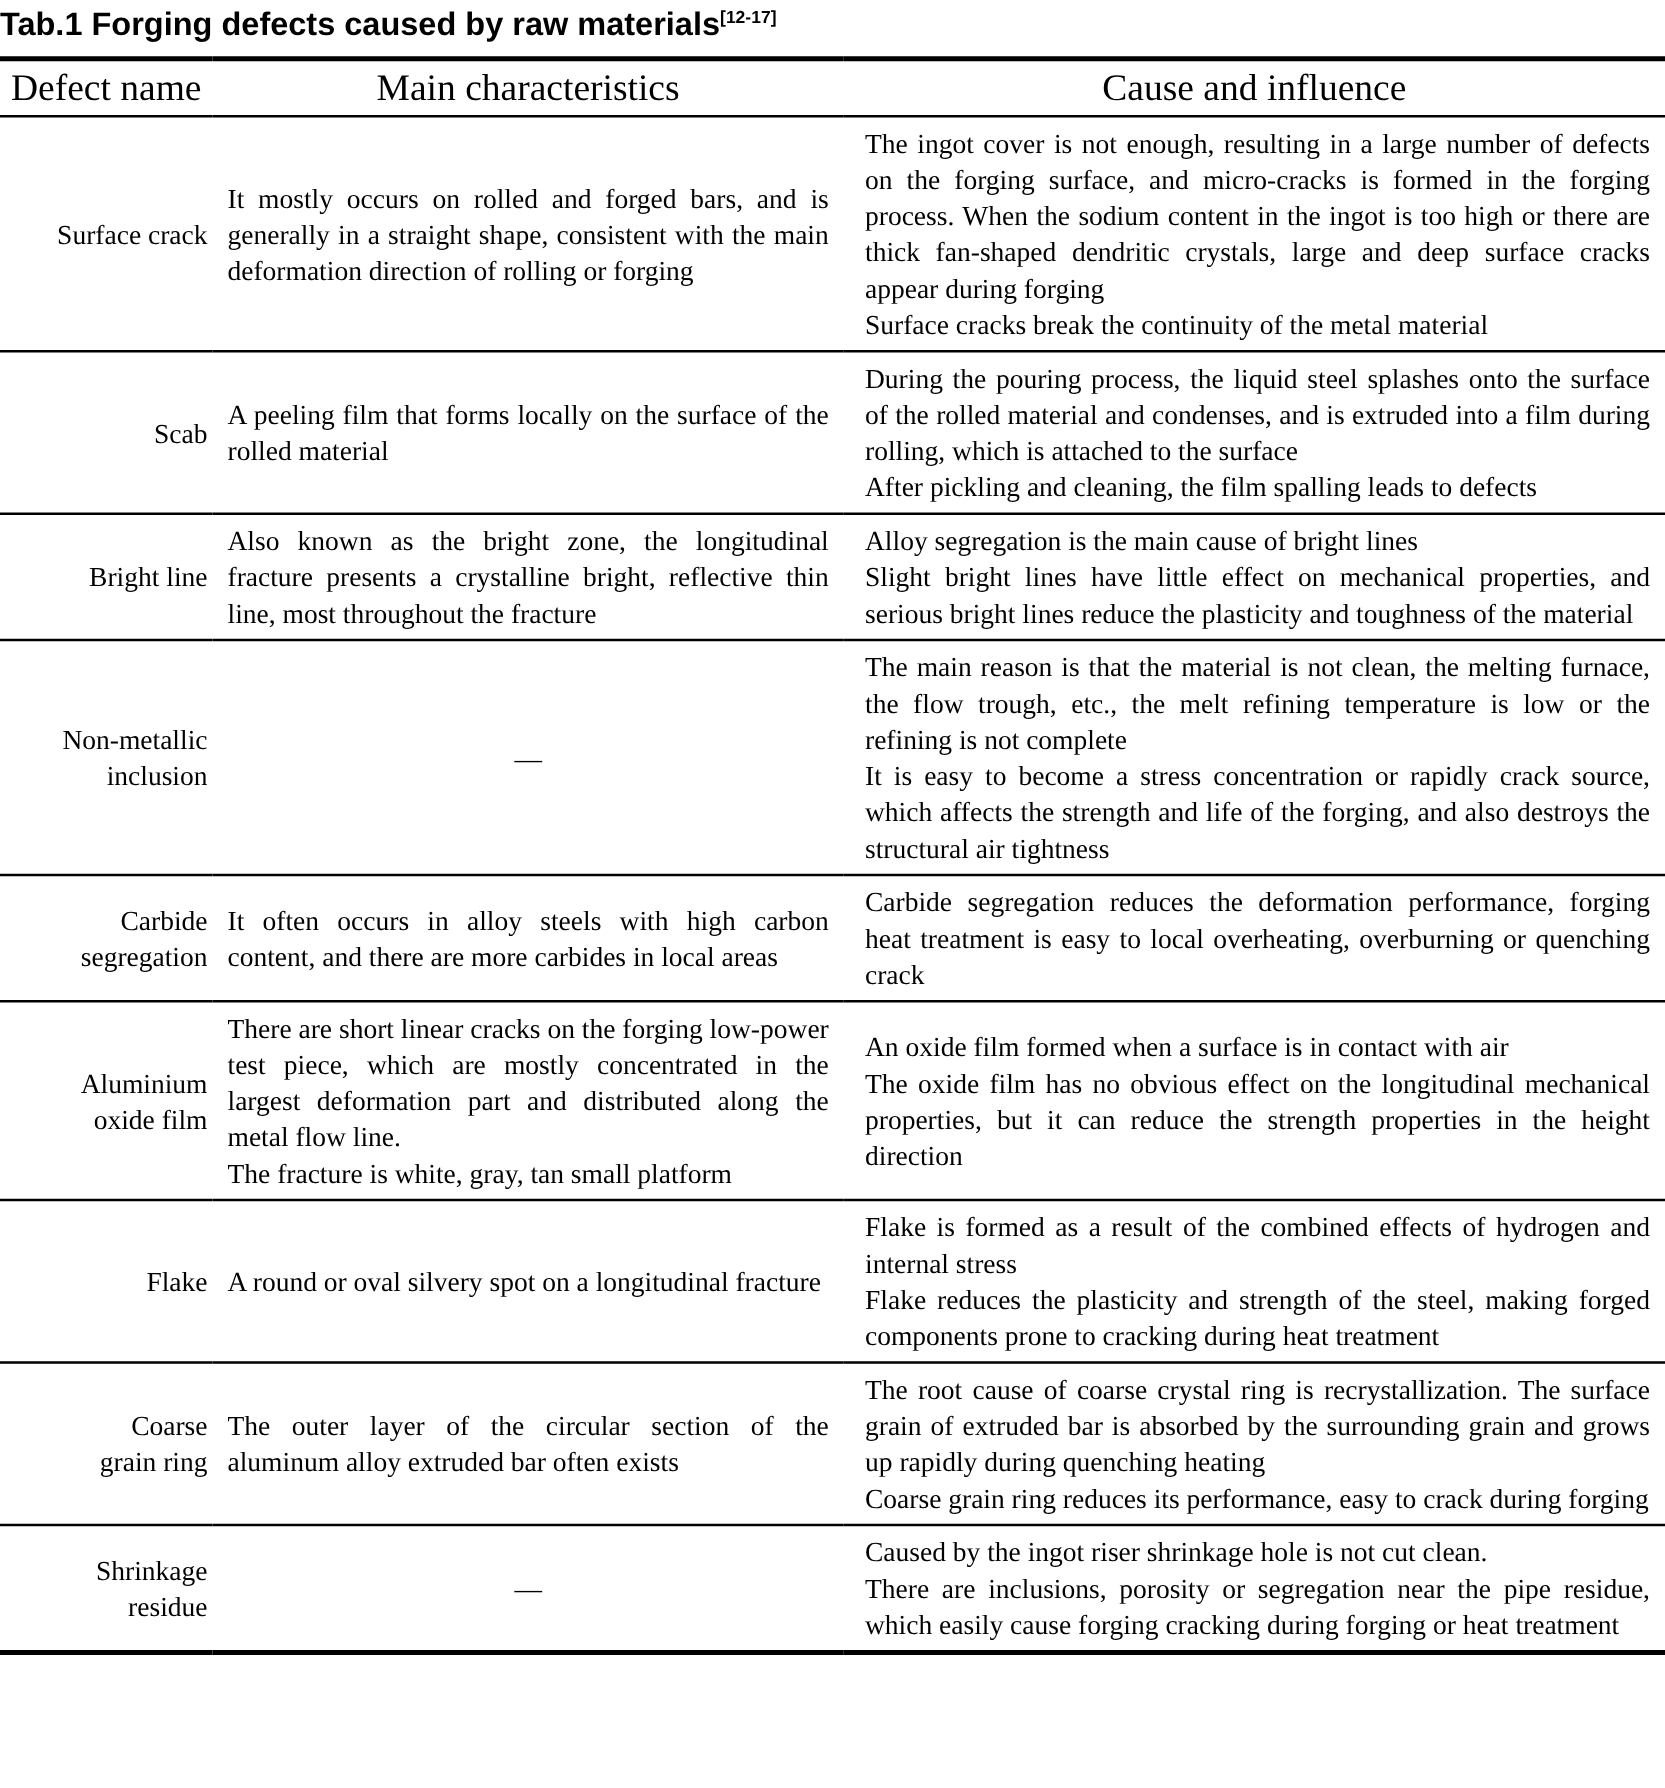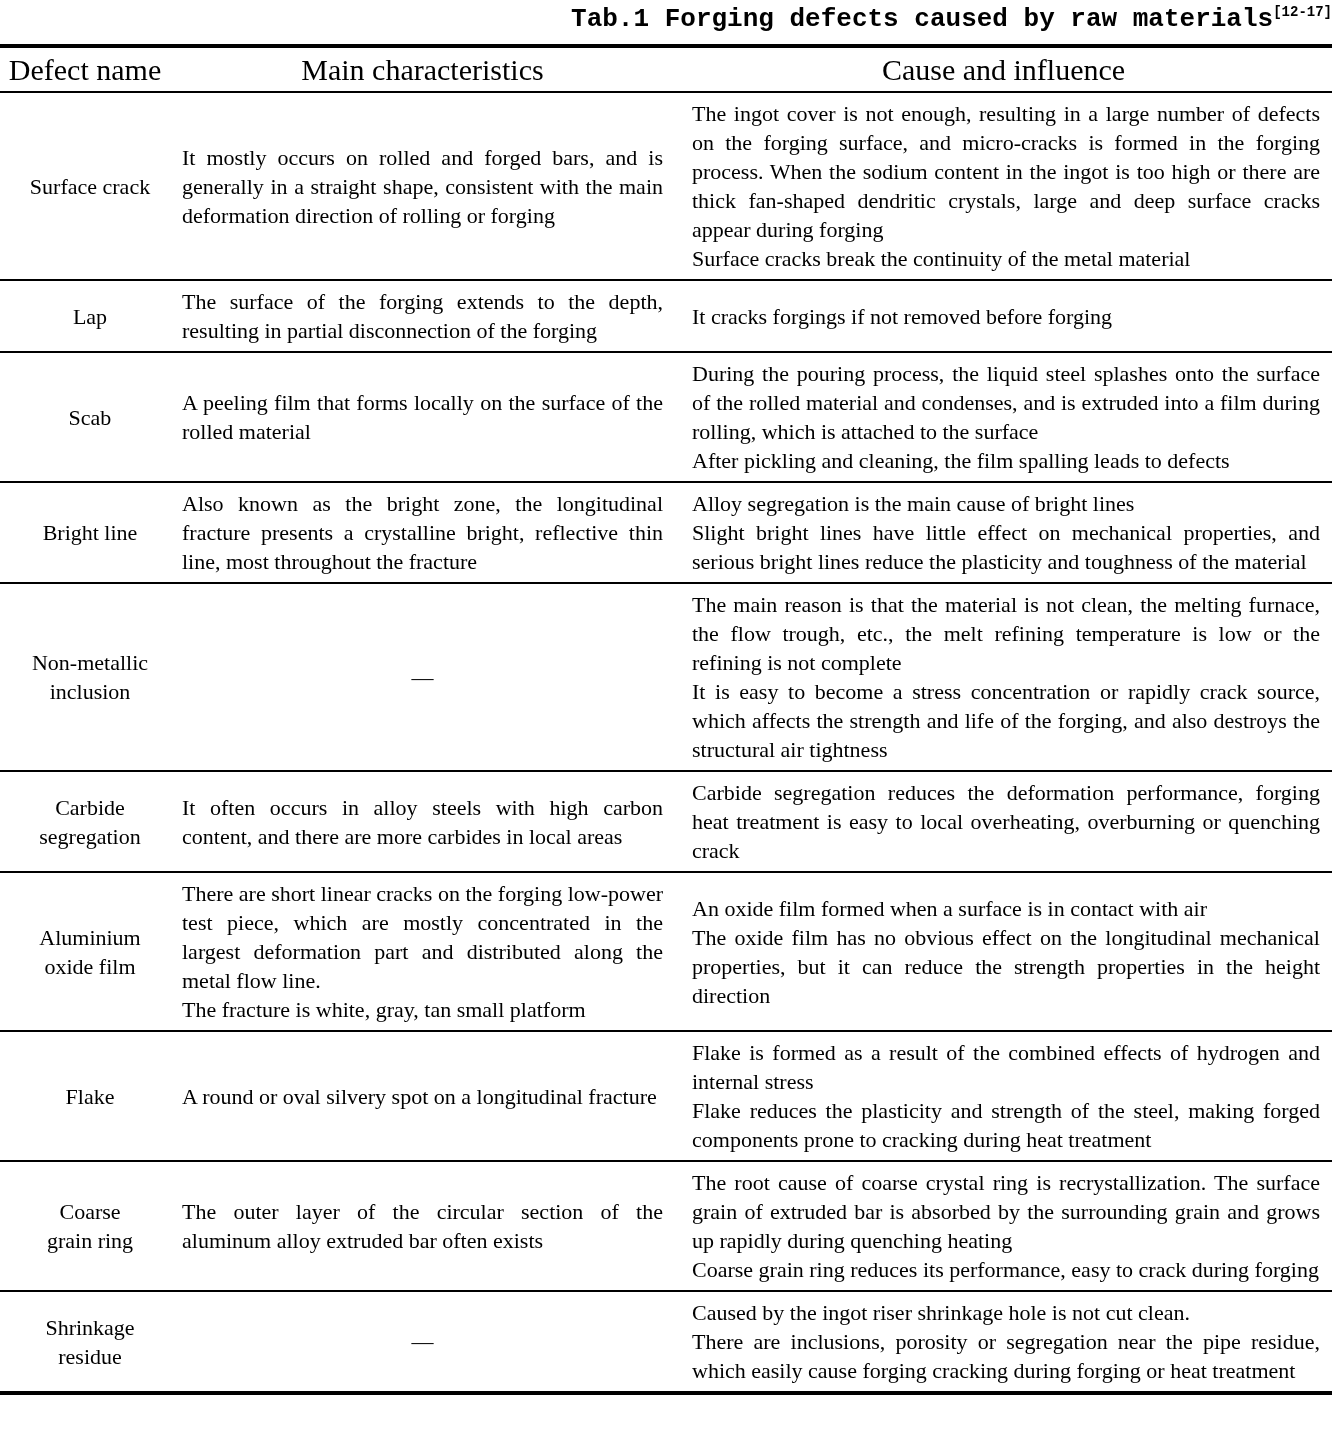--- a/index.html
+++ b/index.html
@@ -8,22 +8,22 @@
 
   .title-zh {
     text-align: center;
     font-family: "Liberation Sans", sans-serif;
     font-weight: 700;
     font-size: 26px;
     padding-top: 8px;
     letter-spacing: 1px;
   }
   .title-en {
-    text-align: right;
-    font-family: Liberation Mono, monospace;
+    text-align: left;
+    font-family: Liberation Sans, sans-serif;
     font-weight: 700;
     font-size: 26px;
     margin-top: 4px;
     margin-bottom: 10px;
   }
   sup.cite {
     font-size: 14px;
     font-weight: 700;
     vertical-align: super;
     line-height: 0;
@@ -51,21 +51,21 @@
     padding: 7px 2px;
   }
   tbody tr { border-bottom: 2px solid #000; }
   tbody tr:last-child { border-bottom: none; }
 
   td { vertical-align: middle; padding: 6px 10px; }
   td.col-defect {
     padding-left: 14px;
     padding-right: 4px;
     white-space: pre-line;
-    text-align: center;
+    text-align: right;
   }
   td.col-char  { padding-left: 12px; padding-right: 12px; }
   td.col-cause { padding-left: 17px; padding-right: 12px; }
 
   td p { margin: 0; text-align: justify; }
   td p:last-child { margin-bottom: 0; }
   td p.dash { text-align: center; }
 </style>
 </head>
 <body>
@@ -90,29 +90,20 @@
     </thead>
     <tbody>
         <tr>
           <td class="col-defect">Surface crack</td>
           <td class="col-char">
             <p>It mostly occurs on rolled and forged bars, and is generally in a straight shape, consistent with the main deformation direction of rolling or forging</p>
           </td>
           <td class="col-cause">
             <p>The ingot cover is not enough, resulting in a large number of defects on the forging surface, and micro-cracks is formed in the forging process. When the sodium content in the ingot is too high or there are thick fan-shaped dendritic crystals, large and deep surface cracks appear during forging</p>
             <p>Surface cracks break the continuity of the metal material</p>
-          </td>
-        </tr>
-        <tr>
-          <td class="col-defect">Lap</td>
-          <td class="col-char">
-            <p>The surface of the forging extends to the depth, resulting in partial disconnection of the forging</p>
-          </td>
-          <td class="col-cause">
-            <p>It cracks forgings if not removed before forging</p>
           </td>
         </tr>
         <tr>
           <td class="col-defect">Scab</td>
           <td class="col-char">
             <p>A peeling film that forms locally on the surface of the rolled material</p>
           </td>
           <td class="col-cause">
             <p>During the pouring process, the liquid steel splashes onto the surface of the rolled material and condenses, and is extruded into a film during rolling, which is attached to the surface</p>
             <p>After pickling and cleaning, the film spalling leads to defects</p>

